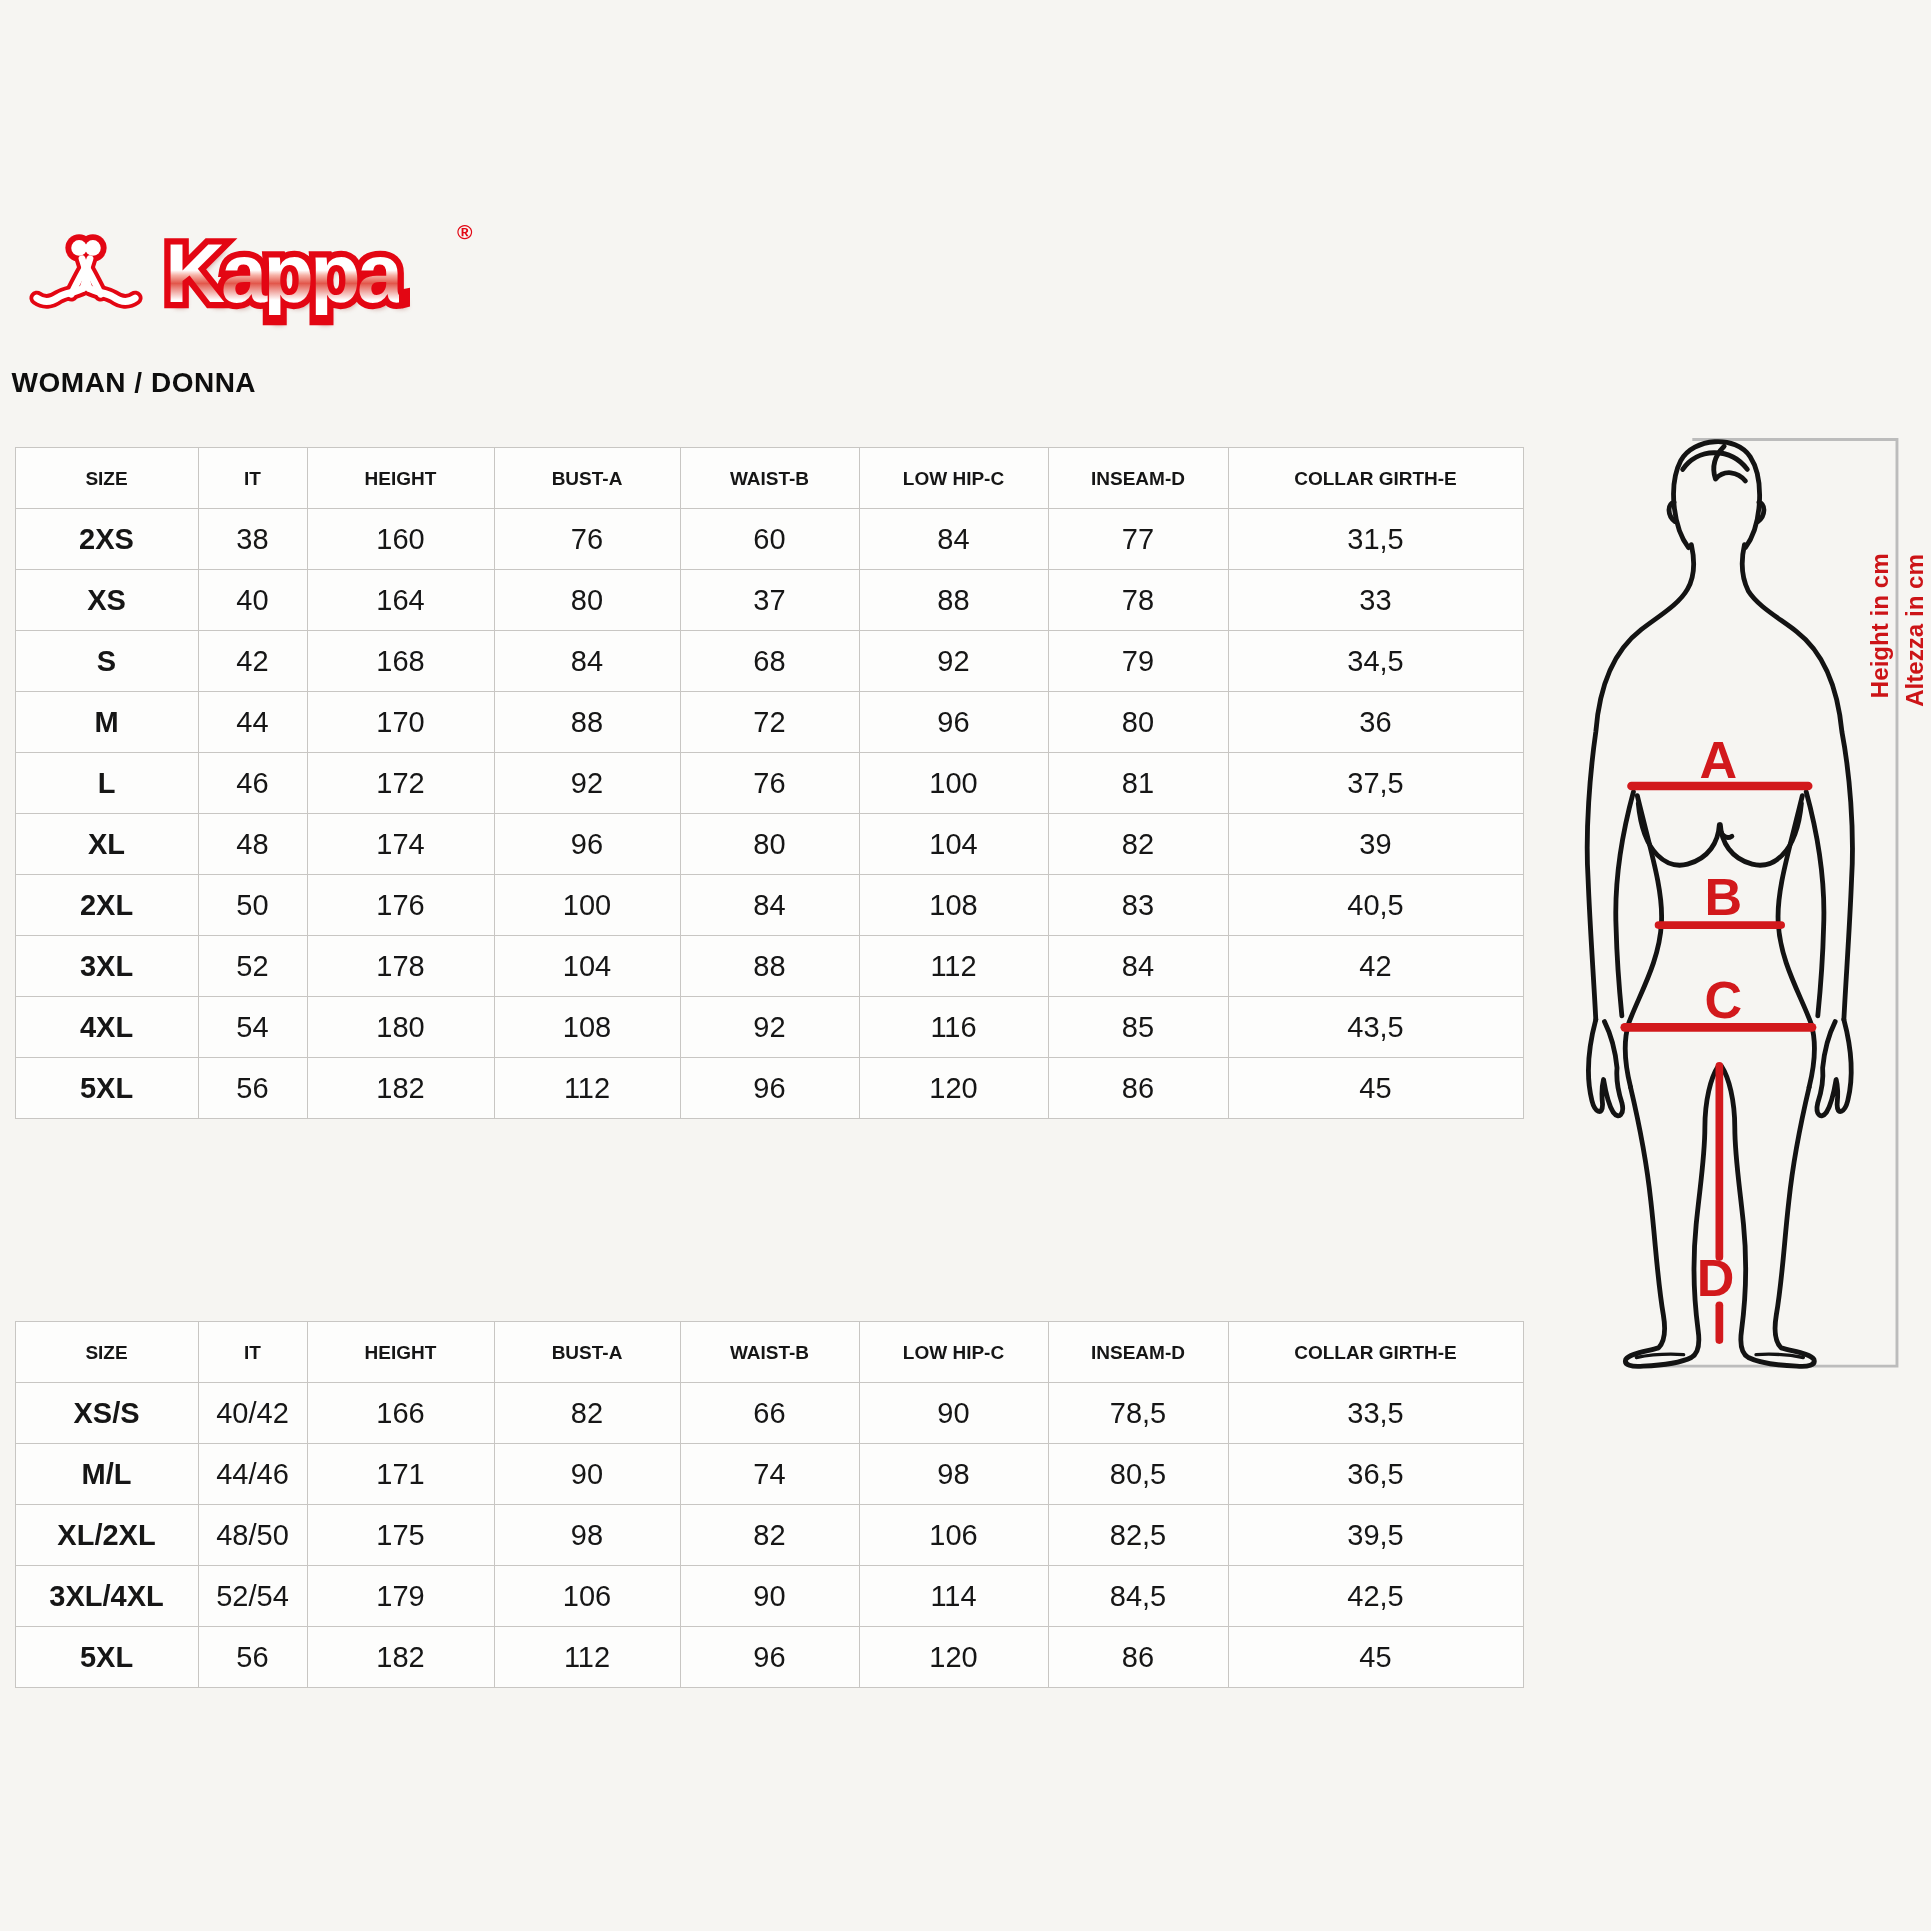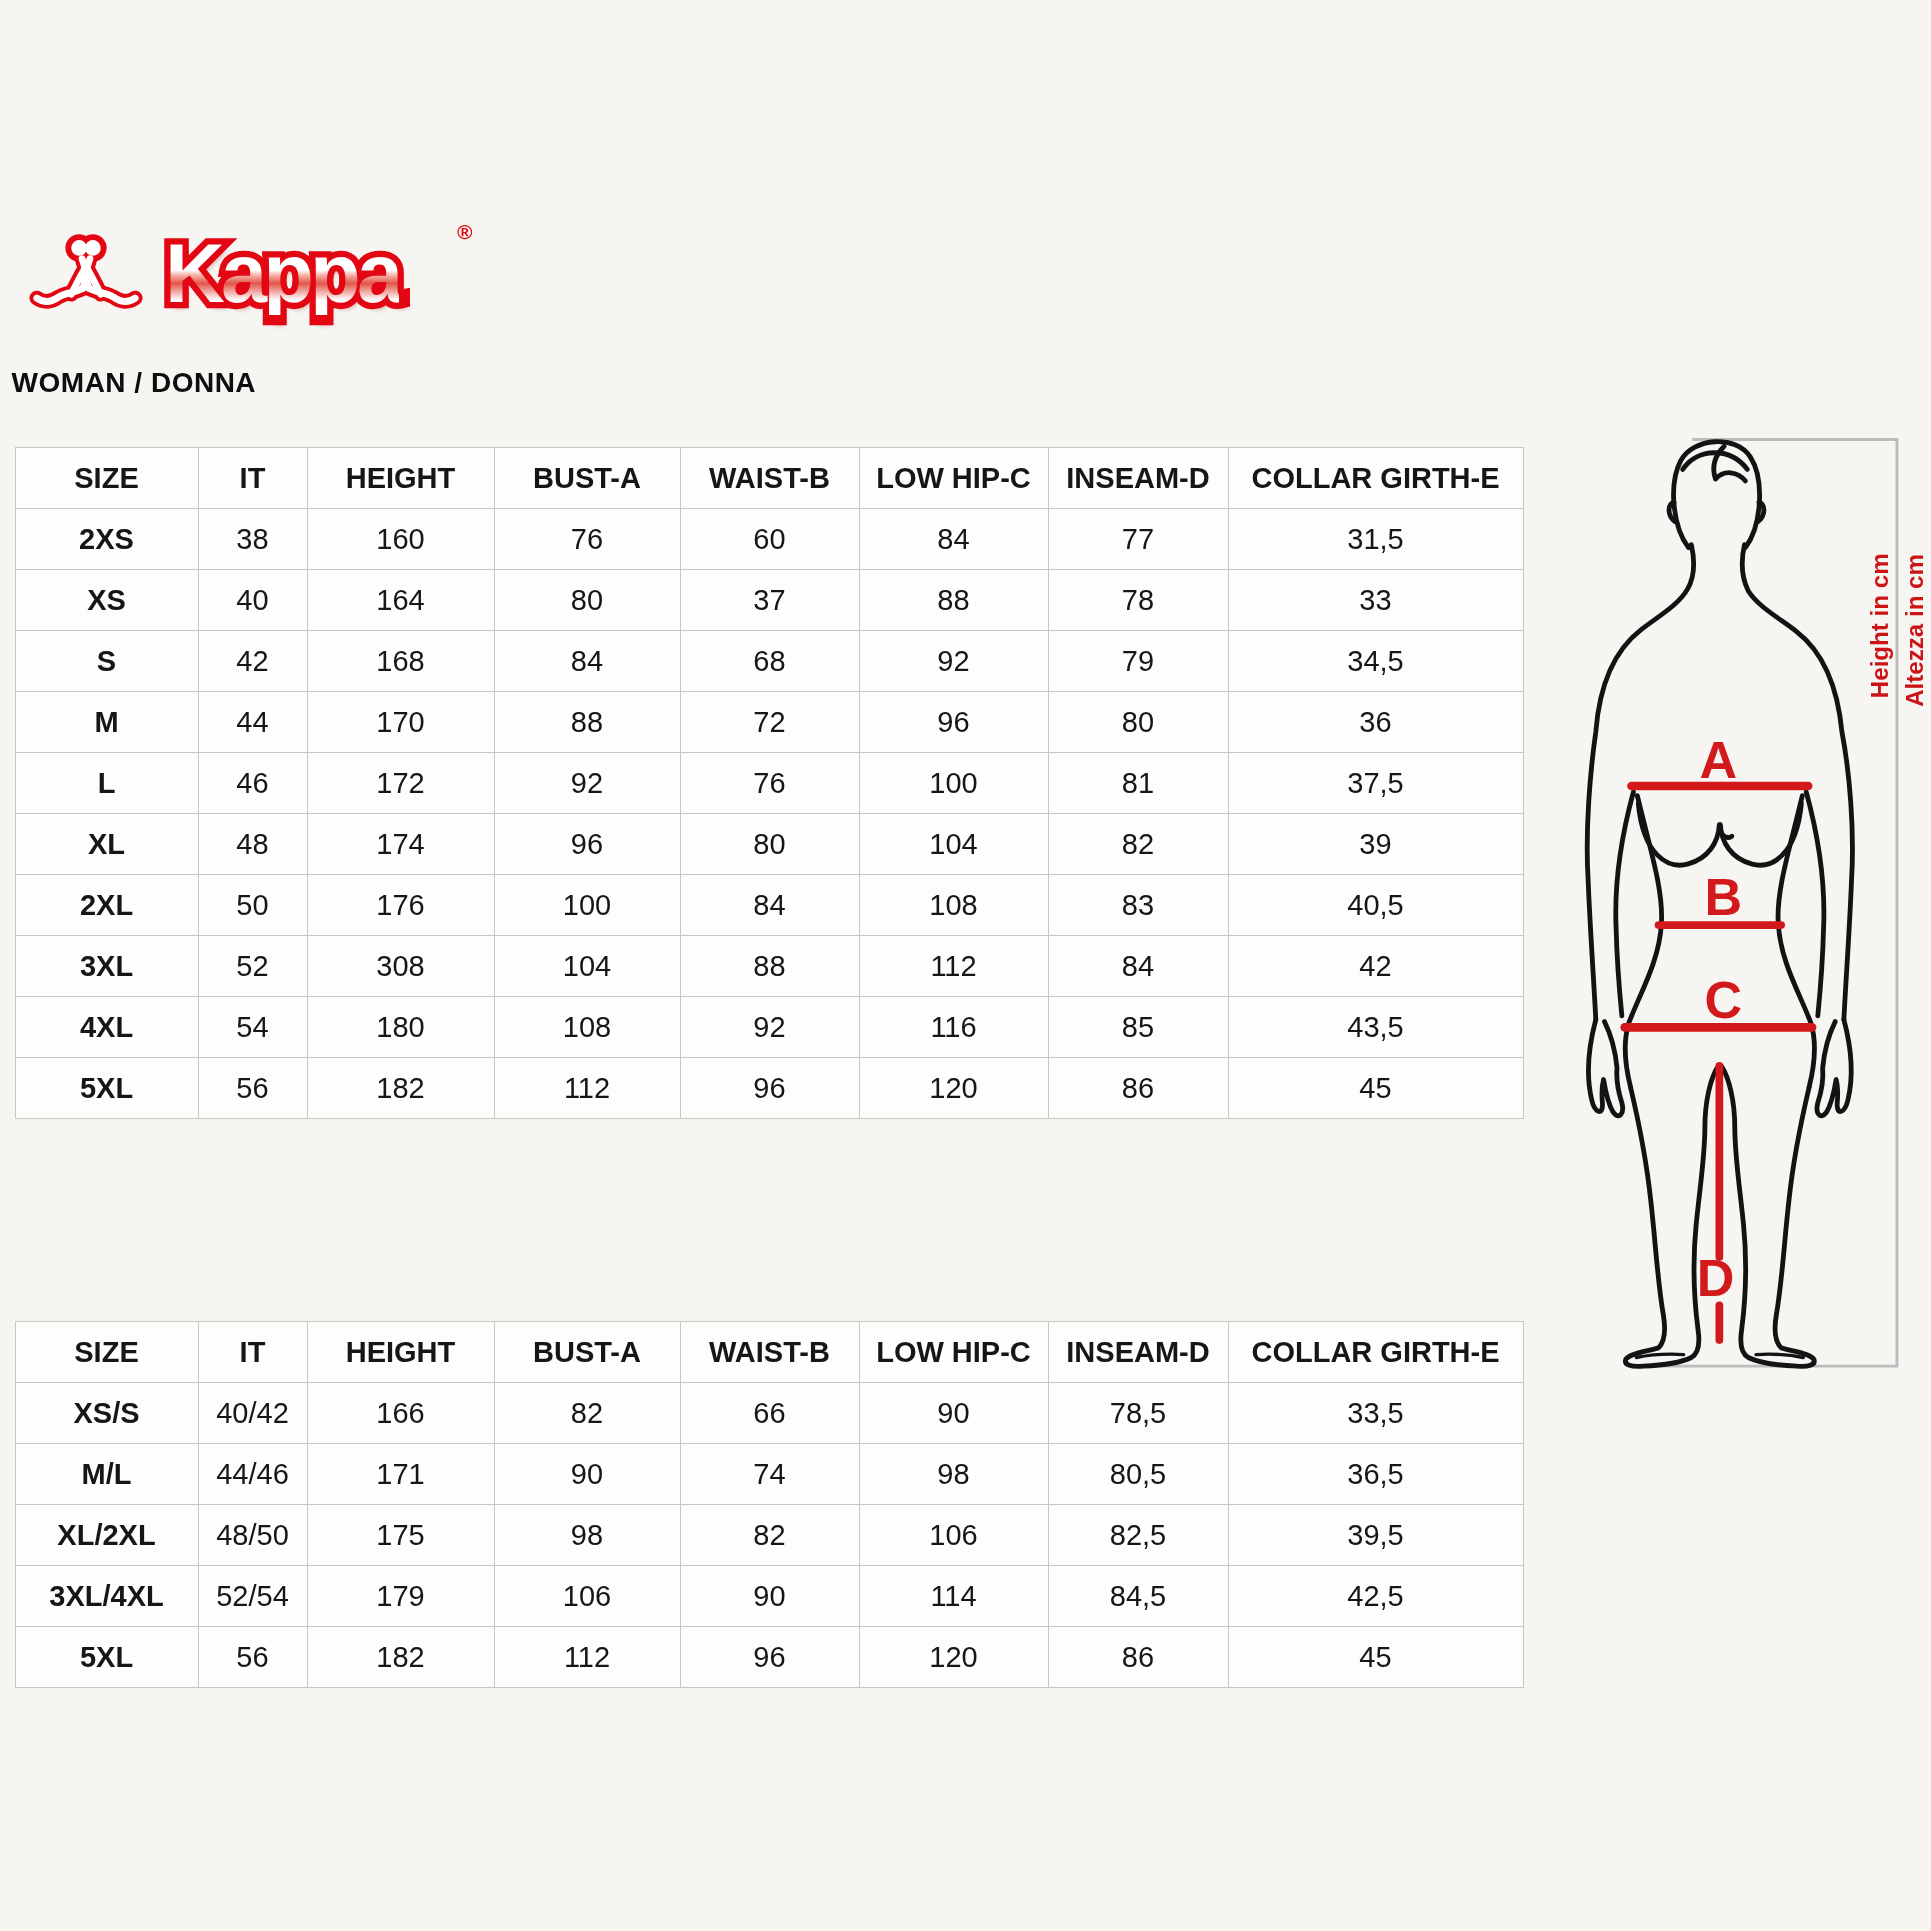--- a/index.html
+++ b/index.html
@@ -59,21 +59,21 @@
   #table-woman{top:447px;}
   #table-seamless{top:1321px;}
   .size-table th,.size-table td{
     border:1px solid #c8c6c3;
     height:60px;padding:0 3.9px;
     text-align:center;vertical-align:middle;
     font-size:29px;line-height:1;
     background:#fdfdfc;
     overflow:hidden;white-space:nowrap;
   }
-  .size-table th{font-size:29px;font-weight:bold;}
+  .size-table th{font-size:19px;font-weight:bold;}
   .size-table td.size-cell{font-weight:bold;margin-left:17px;}
 
   
   .figure{
     position:absolute;left:1583px;top:425px;width:348px;height:946px;
   }
   .figure svg{width:100%;height:100%;display:block;}
 </style>
 </head>
 <body>
@@ -211,21 +211,21 @@
           <td>176</td>
           <td>100</td>
           <td>84</td>
           <td>108</td>
           <td>83</td>
           <td>40,5</td>
         </tr>
         <tr>
           <td class="size-cell">3XL</td>
           <td>52</td>
-          <td>308</td>
+          <td>178</td>
           <td>104</td>
           <td>88</td>
           <td>112</td>
           <td>84</td>
           <td>42</td>
         </tr>
         <tr>
           <td class="size-cell">4XL</td>
           <td>54</td>
           <td>180</td>

